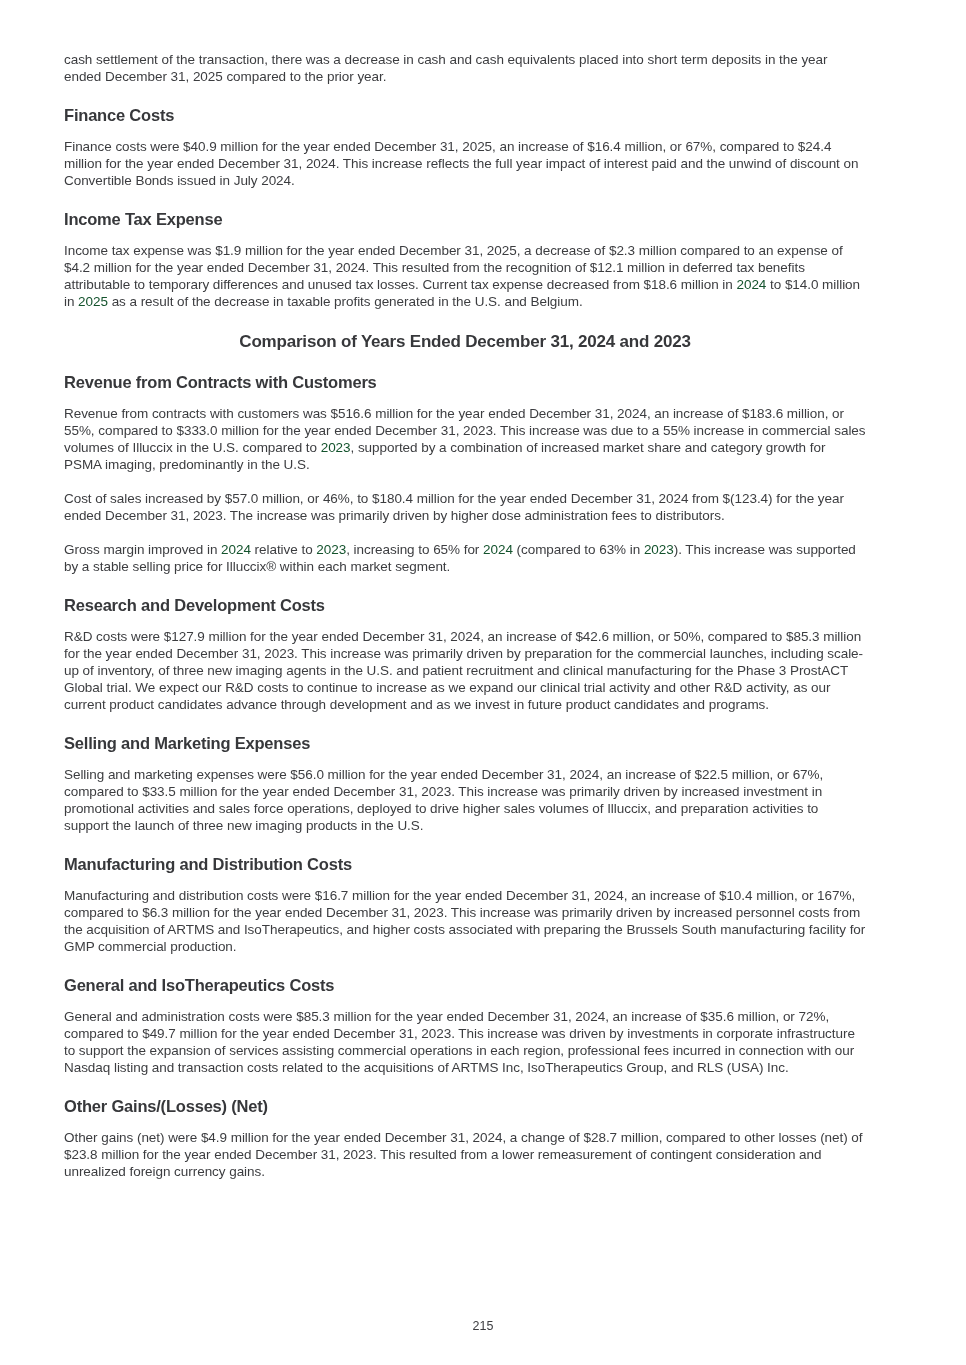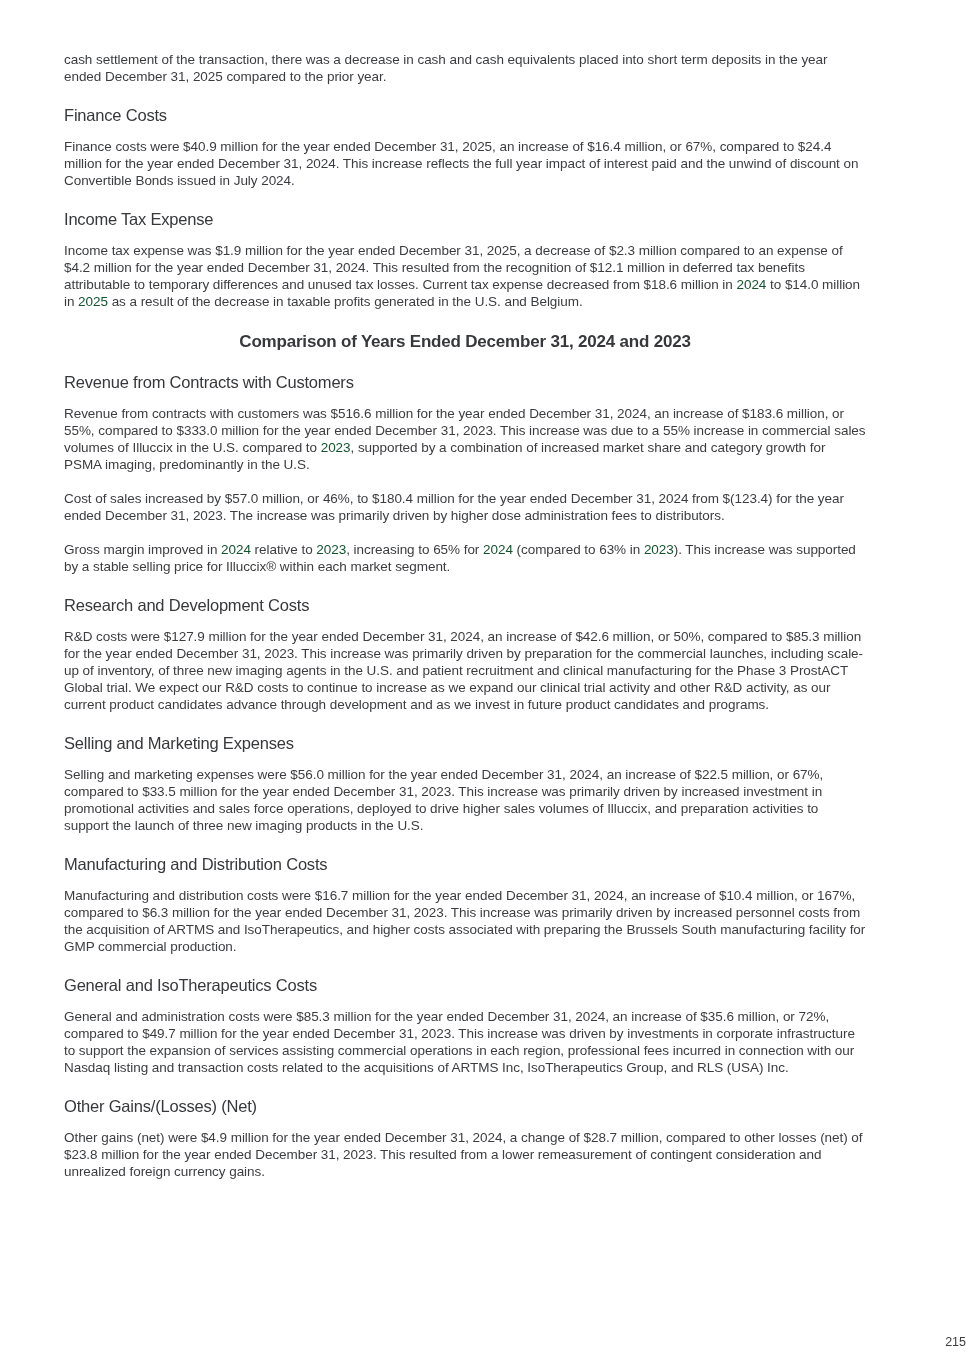--- a/index.html
+++ b/index.html
@@ -29,32 +29,32 @@
     line-height: 21px;
     font-weight: 700;
     color: #37383b;
     margin: 21px 0 13px 0;
     letter-spacing: -0.2px;
     text-align: center;
   }
   h3.sub-heading {
     font-size: 16.5px;
     line-height: 20px;
-    font-weight: 400;
+    font-weight: 700;
     color: #37383b;
     margin: 20px 0 13px 0;
     letter-spacing: -0.2px;
   }
   .muted { color: #14532d; }
   .page-number {
     position: absolute;
-    bottom: 16px;
+    bottom: 32px;
     left: 0;
     width: 100%;
-    text-align: right;
+    text-align: center;
     font-size: 12.5px;
     color: #3c3d40;
   }
 </style>
 </head>
 <body>
 
 <div class="page">
 
   <p class="body">cash settlement of the transaction, there was a decrease in cash and cash equivalents placed into short term deposits in the year ended December 31, 2025 compared to the prior year.</p>

